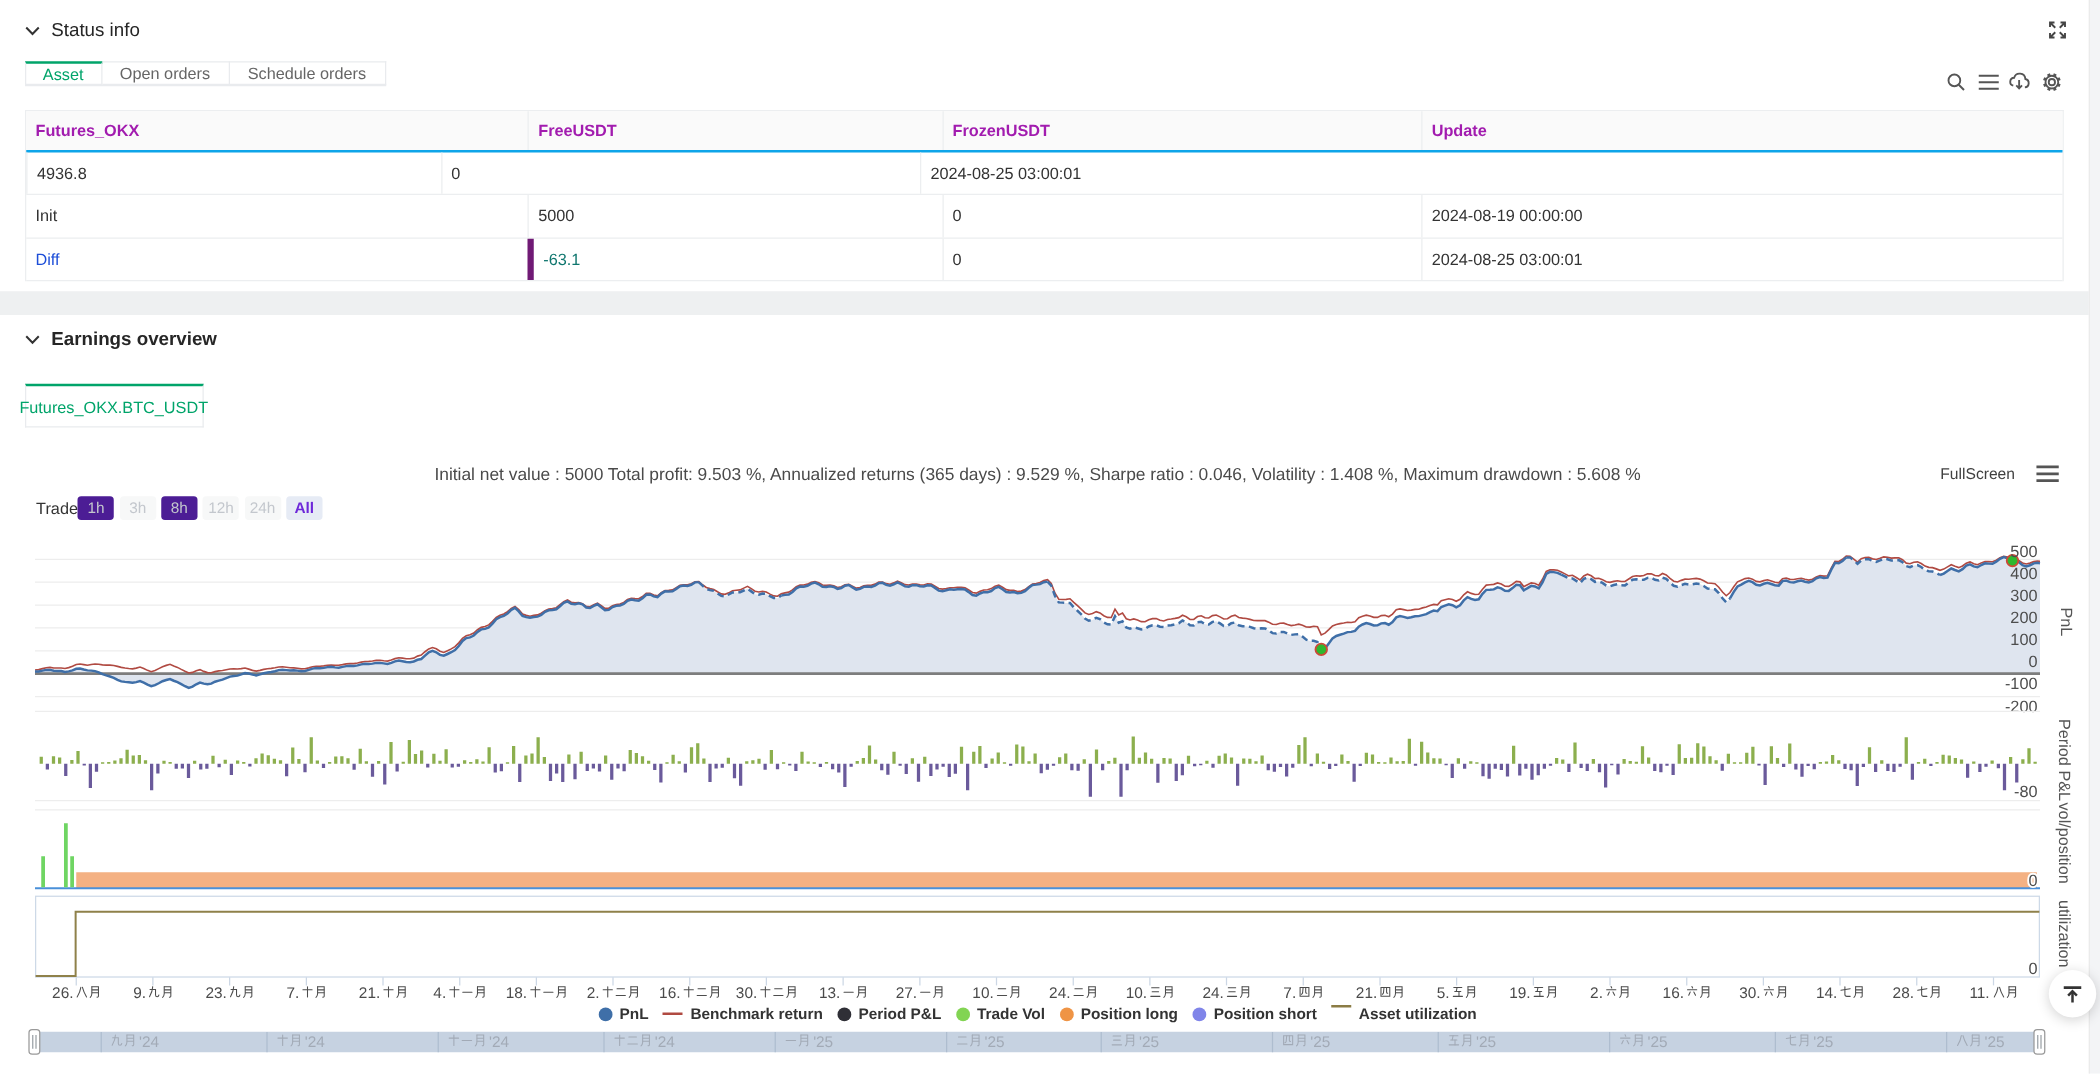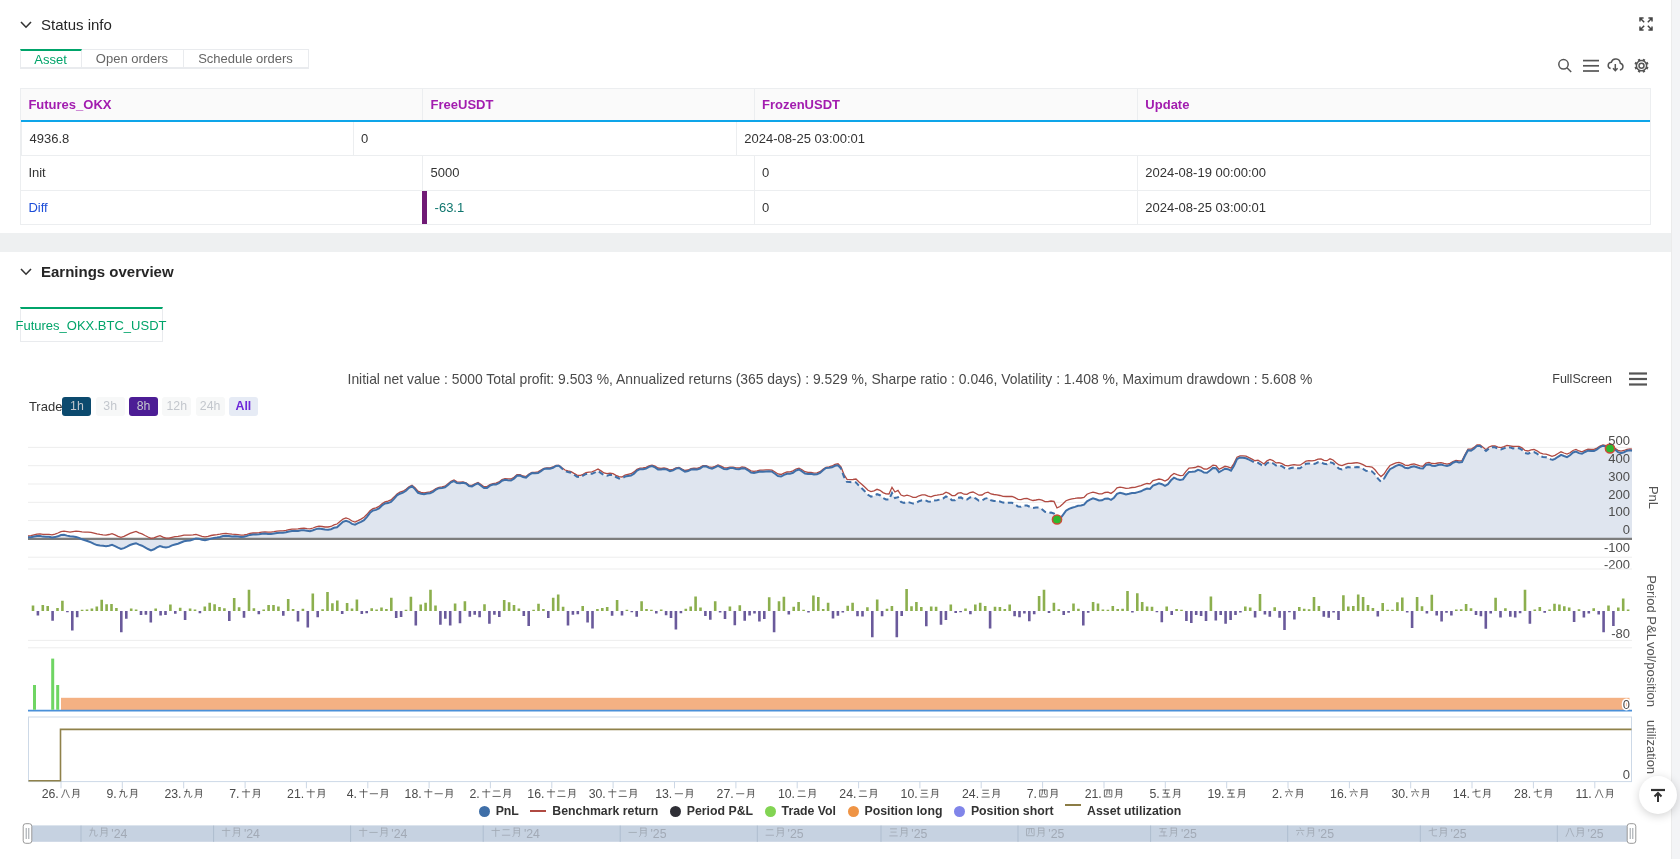--- a/index.html
+++ b/index.html
@@ -89,21 +89,21 @@
 <div class="abs" style="left:28px;top:371px;width:1604px;text-align:center;font-size:13.9px;color:#4a4a4a">Initial net value : 5000 Total profit: 9.503 %, Annualized returns (365 days) : 9.529 %, Sharpe ratio : 0.046, Volatility : 1.408 %, Maximum drawdown : 5.608 %</div>
 <div class="abs" style="left:1530px;top:371.5px;width:82px;text-align:right;font-size:12.5px;color:#404040">FullScreen</div>
 <svg class="abs" style="left:1629px;top:372px" width="19" height="15" stroke="#555" stroke-width="2.2">
     <line x1="0" y1="1.5" x2="18" y2="1.5"></line>
     <line x1="0" y1="7" x2="18" y2="7"></line>
     <line x1="0" y1="12.5" x2="18" y2="12.5"></line>
   </svg>
 
 <div class="abs" style="left:28.9px;top:399px;font-size:13px;color:#333">Trade</div>
 <div class="abs" style="left:62.4px;top:397.2px;display:flex;gap:4.3px;font-size:12.3px">
- <div style="width:29px;height:18.6px;background:#0c4a6e;border-radius:3px;display:flex;align-items:center;justify-content:center;color:#c3c7cd">1h</div>
+ <div style="width:29px;height:18.6px;background:#4c1d95;border-radius:3px;display:flex;align-items:center;justify-content:center;color:#c3c7cd">1h</div>
  <div style="width:29px;height:18.6px;background:#f7f8f8;border-radius:3px;display:flex;align-items:center;justify-content:center;color:#c3c7cd">3h</div>
  <div style="width:29px;height:18.6px;background:#4c1d95;border-radius:3px;display:flex;align-items:center;justify-content:center;color:#c3c7cd">8h</div>
  <div style="width:29px;height:18.6px;background:#f7f8f8;border-radius:3px;display:flex;align-items:center;justify-content:center;color:#c3c7cd">12h</div>
  <div style="width:29px;height:18.6px;background:#f7f8f8;border-radius:3px;display:flex;align-items:center;justify-content:center;color:#c3c7cd">24h</div>
  <div style="width:29px;height:18.6px;background:#e6ebf5;border-radius:3px;display:flex;align-items:center;justify-content:center;color:#6d28d9;font-weight:bold">All</div>
 </div>
 <svg width="1680" height="859" viewBox="0 0 1680 859" style="position:absolute;left:0;top:0" font-family="Liberation Sans, sans-serif">
     <defs>
 <g id="gm" fill="none" stroke="currentColor" stroke-width="1.05" stroke-linecap="round">
         <path d="M2.6,1 H9.2 V10.2 Q9.2,11.6 7.8,11.4"></path>

